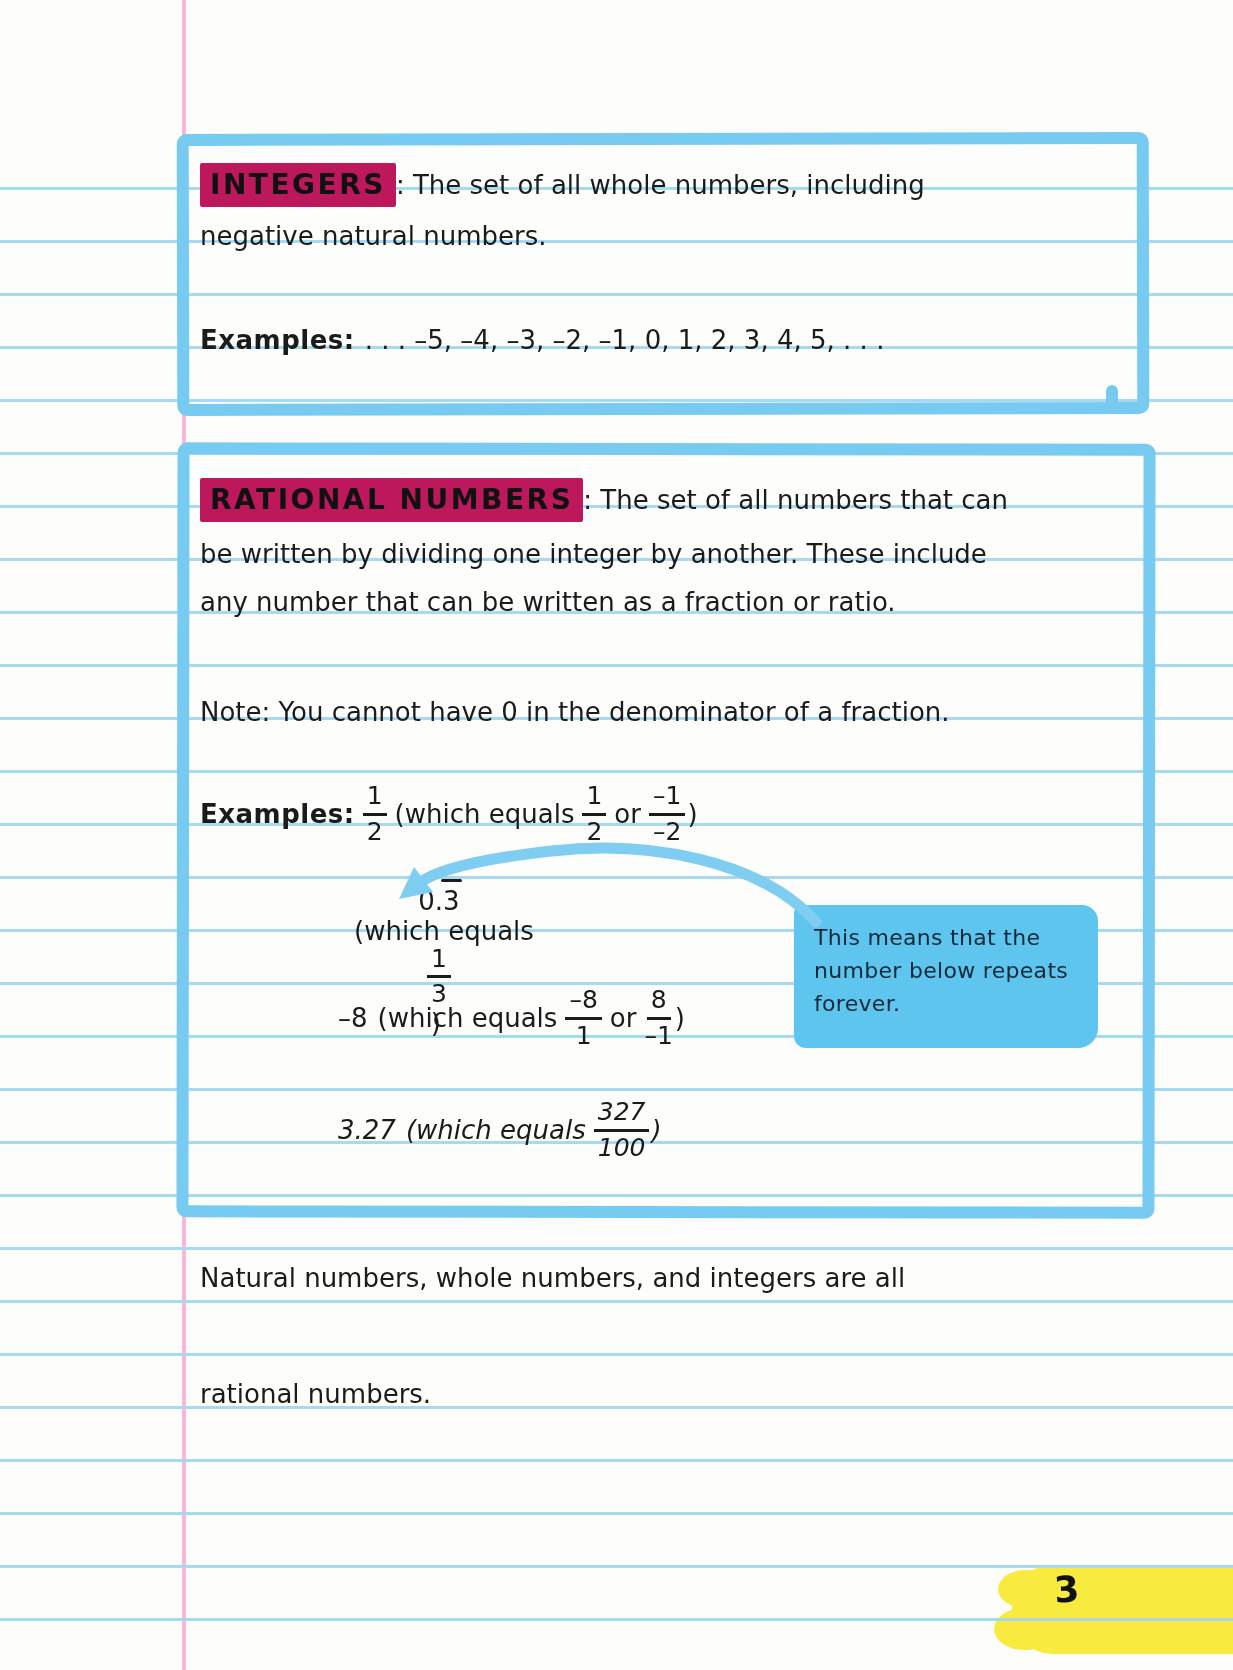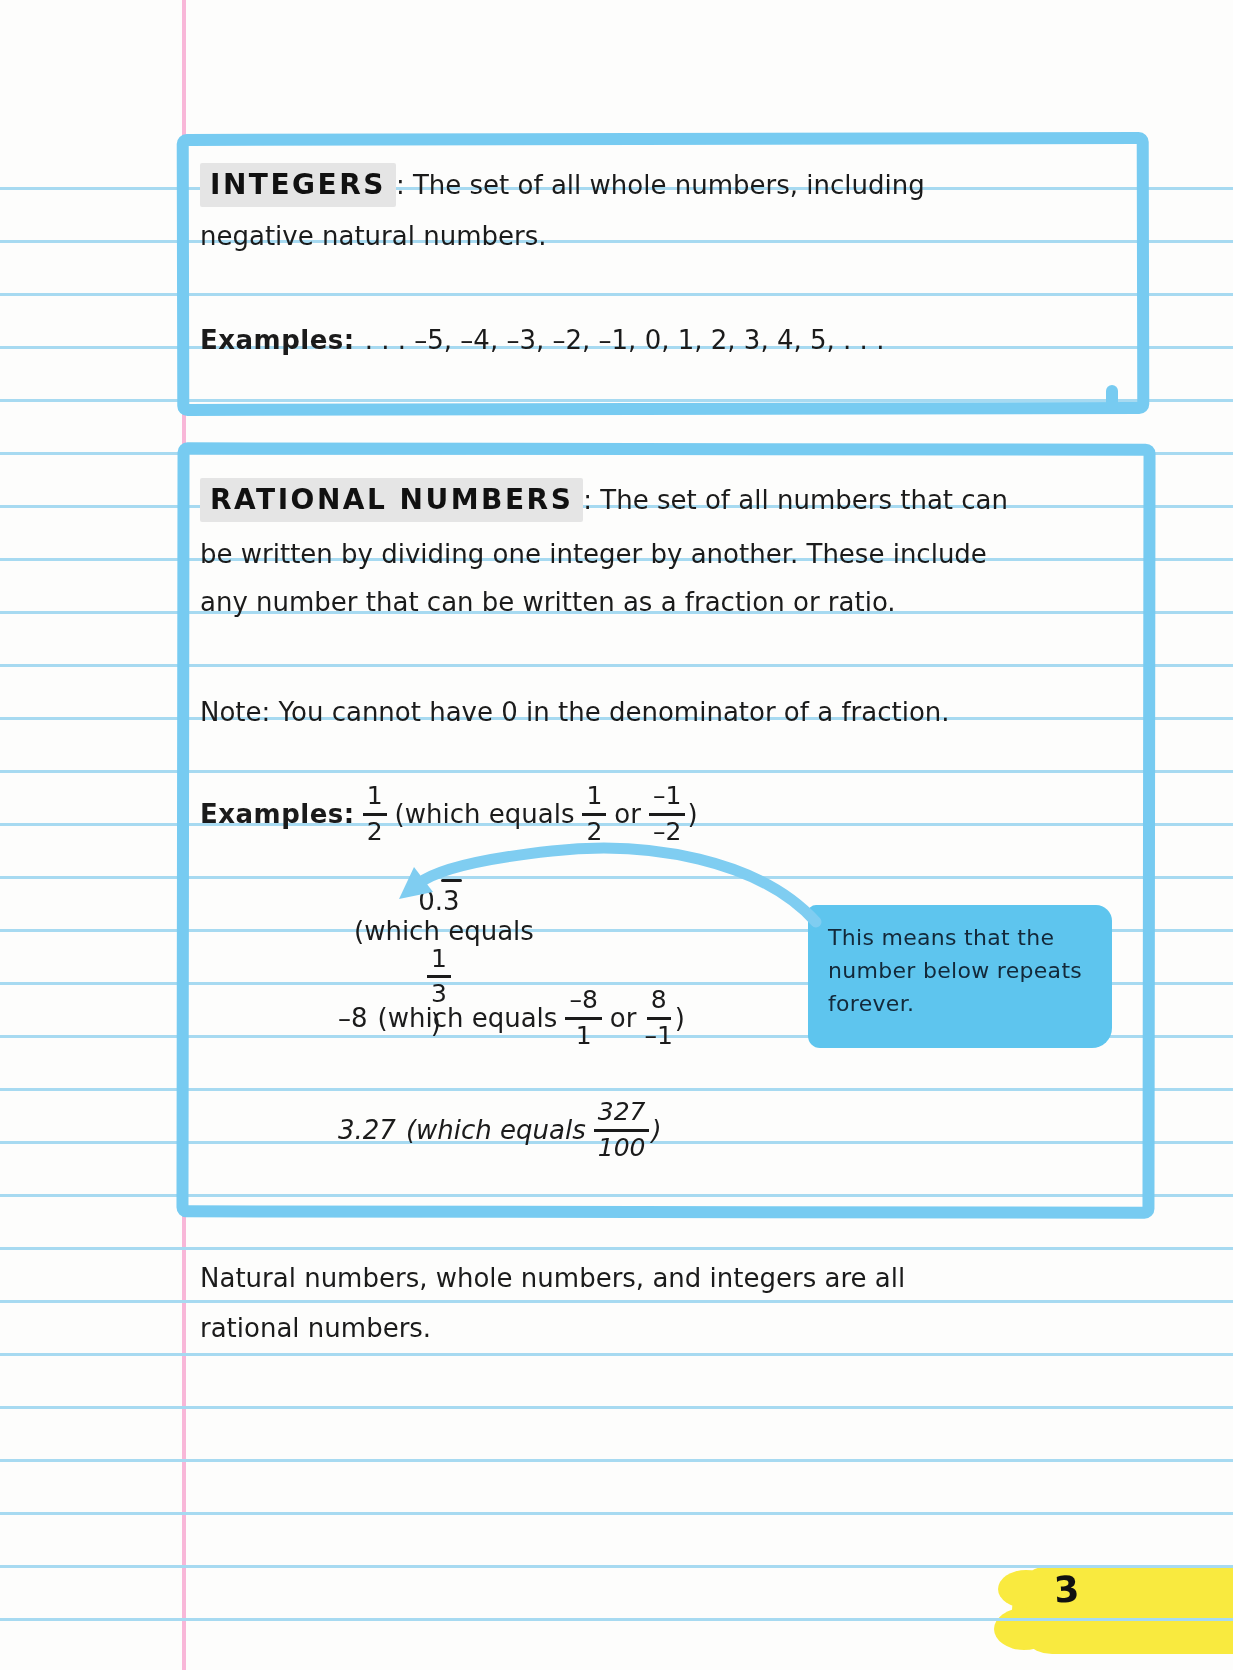--- a/index.html
+++ b/index.html
@@ -30,42 +30,42 @@
   .box-tail{
     position:absolute;width:12px;height:26px;background:#77cbf1;
     border-radius:6px;z-index:3;
   }
   
   .row{
     position:absolute;display:flex;align-items:center;z-index:4;
     font-size:26px;white-space:nowrap;
   }
   .hl{
-    background:#e5e5e5;padding:5px 10px 6px;border-radius:2px;
+    background:#be185d;padding:5px 10px 6px;border-radius:2px;
     font-weight:bold;font-size:28px;letter-spacing:2.5px;color:#111;
   }
   .bold-label{font-weight:bold;letter-spacing:0.5px;}
   .after-hl{}
   .gap-l{margin-left:10px;}
   .frac{
     display:inline-flex;flex-direction:column;align-items:center;
     line-height:1.05;font-size:25px;margin:0 8px;
   }
   .frac .num{padding:0 4px 3px;border-bottom:3px solid #1b1b1b;}
   .frac .den{padding-top:3px;}
   .rep{position:relative;display:inline-block;}
   .rep::after{
     content:"";position:absolute;left:-2px;right:-2px;top:-7px;height:3px;
     background:#1b1b1b;border-radius:2px;
   }
   
   #callout{
     position:absolute;left:794px;top:905px;width:304px;height:143px;
     background:#5ec5ee;border-radius:8px 16px 20px 12px;z-index:4;
-    box-sizing:border-box;padding:16px 16px 10px 20px;margin-left:14px;
+    box-sizing:border-box;padding:16px 16px 10px 20px;
   }
   #callout .callout-text{
     font-size:22px;line-height:33px;color:#13293a;
     white-space:normal;max-width:262px;letter-spacing:0.3px;
   }
   
   #arrow-svg{position:absolute;left:0;top:0;z-index:4;pointer-events:none;}
   
   #page-blob{
     position:absolute;left:1012px;top:1566px;width:221px;height:88px;
@@ -185,19 +185,19 @@
   </div>
 
   <svg id="arrow-svg" width="1233" height="1670" viewBox="0 0 1233 1670">
     <path d="M 816 922 C 760 860 648 840 552 851 C 488 858 438 868 418 884" fill="none" stroke="#7fcdf1" stroke-width="11" stroke-linecap="round"></path>
     <polygon points="399,899 433,892 414,867" fill="#7fcdf1"></polygon>
   </svg>
 
   <div class="row" style="left:200px;top:1256px;height:44px;">
     <span>Natural numbers, whole numbers, and integers are all</span>
   </div>
-  <div class="row" style="left:200px;top:1306px;height:44px;">
+  <div class="row" style="left:200px;top:1372px;height:44px;">
     <span>rational numbers.</span>
   </div>
 
   <div id="page-number">3</div>
 
 </div>
 
 </body></html>

